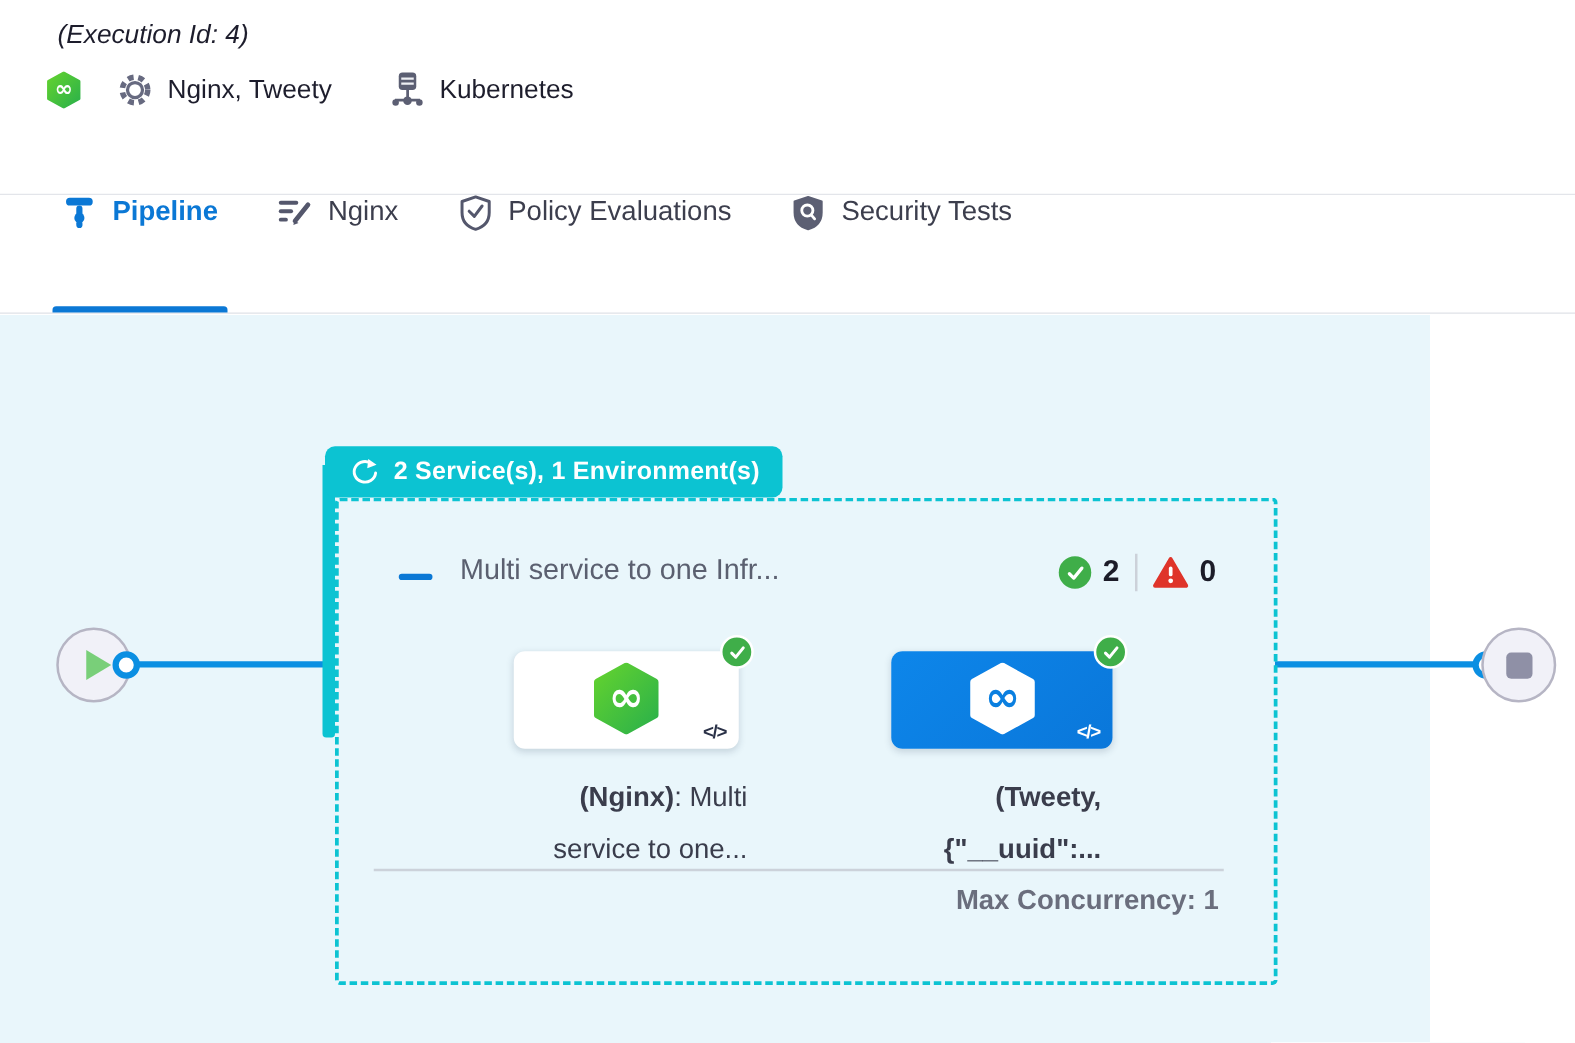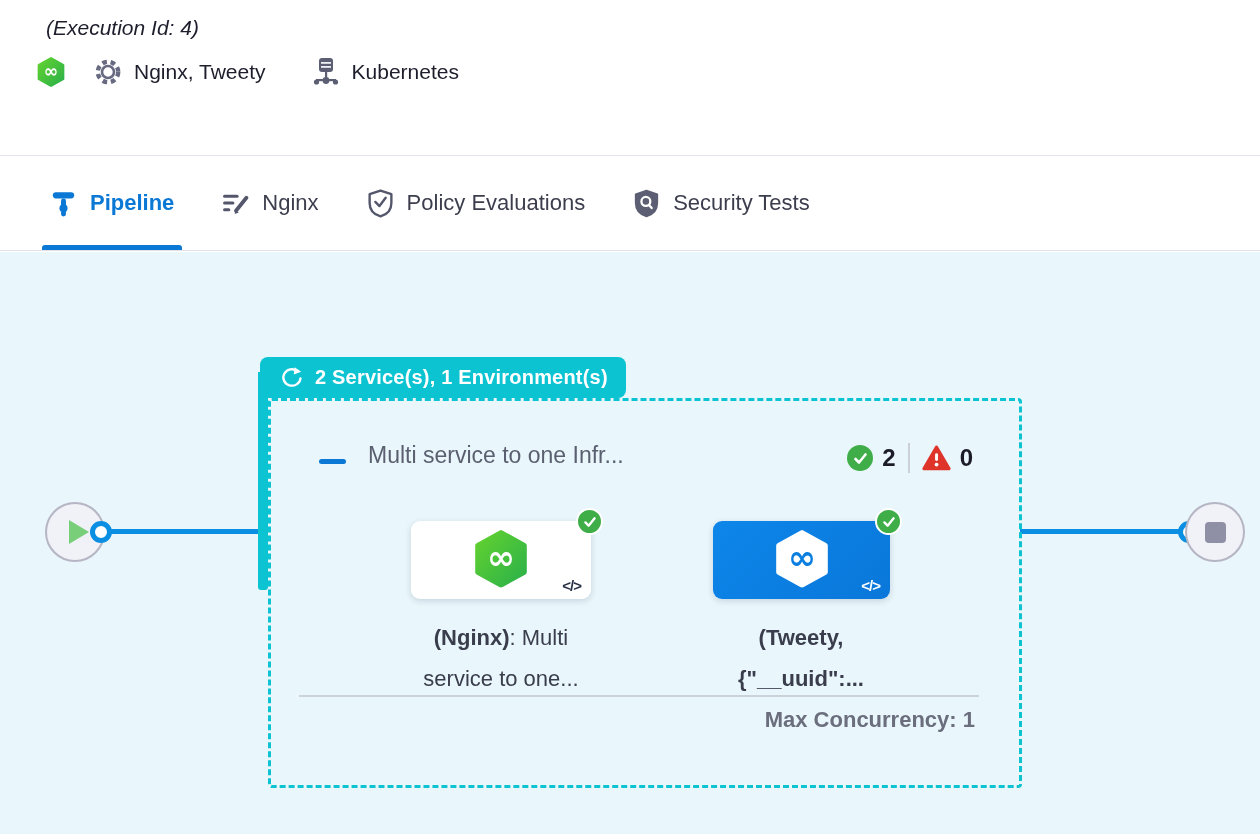--- a/index.html
+++ b/index.html
@@ -19,29 +19,29 @@
   .meta-row { display:flex; align-items:center; margin:17px 0 0 36px; }
   .meta-text { font-size:21px; color:#1d1d2c; }
   .meta-gap-sm { margin-left:12px; }
   .meta-gap-md { margin-left:28px; }
   .meta-gap-lg { margin-left:46px; }
 
   
   .tabbar { position:absolute; left:0; top:156px; width:1260px; height:95px;
             background:#fff; border-bottom:1px solid #e0e2e8;
             display:flex; align-items:center; padding-left:50px; }
-  .tab { position:relative; display:flex; align-items:center; height:100%;
+  .tab { position:relative; display:flex; align-items:flex-start; height:100%;
          margin-right:48px; cursor:pointer; }
   .tab .tab-label { font-size:22px; font-weight:500; color:#3c3e4d; margin-left:13px; }
   .tab.active .tab-label { color:#0b78d5; font-weight:700; }
   .tab-underline { position:absolute; left:-8px; right:-8px; bottom:0; height:5px;
                    background:#0b78d5; border-radius:3px 3px 0 0; }
 
   
-  .canvas { position:absolute; left:0; top:252px; width:1260px; height:582px;
+  .canvas { position:absolute; left:0; top:252px; width:1144px; height:582px;
             background:#e9f6fb; }
 
   .node-circle { position:absolute; width:60px; height:60px; border-radius:50%;
                  background:#f1f1f8; border:2px solid #b6b5c4;
                  display:flex; align-items:center; justify-content:center; }
   .play-tri { width:0; height:0; border-left:20px solid #79cf79;
               border-top:12px solid transparent; border-bottom:12px solid transparent;
               margin-left:7px; }
   .stop-sq { width:21px; height:21px; background:#8f90a6; border-radius:4px; }
 
@@ -77,21 +77,21 @@
   .svc-card.blue  { background:linear-gradient(135deg,#0d86ea,#0a77da); }
   .svc-card .hex-wrap { position:absolute; left:50%; top:50%; transform:translate(-50%,-52%); }
   .svc-card .corner-badge { position:absolute; right:-12px; top:-13px; width:27px; height:27px;
               border-radius:50%; background:#3fae49; border:2px solid #fff;
               display:flex; align-items:center; justify-content:center; }
   .code-glyph { position:absolute; right:10px; bottom:5px; font-size:15px; font-weight:700;
                 letter-spacing:-1px; }
   .svc-card.white .code-glyph { color:#2a3147; }
   .svc-card.blue  .code-glyph { color:#fff; }
 
-  .svc-label { position:absolute; top:216px; text-align:center; font-size:22px;
+  .svc-label { position:absolute; top:216px; text-align:right; font-size:22px;
                line-height:41px; color:#3a3d4c; }
   .svc-label .b { font-weight:700; }
 
   .labels-divider { position:absolute; left:28px; top:294px; width:680px; height:2px;
                     background:#ccd2da; }
   .max-concurrency { position:absolute; right:44px; top:306px; font-size:22px;
                      font-weight:700; color:#6a6e7d; }
 
   svg { display:block; }
 </style>

